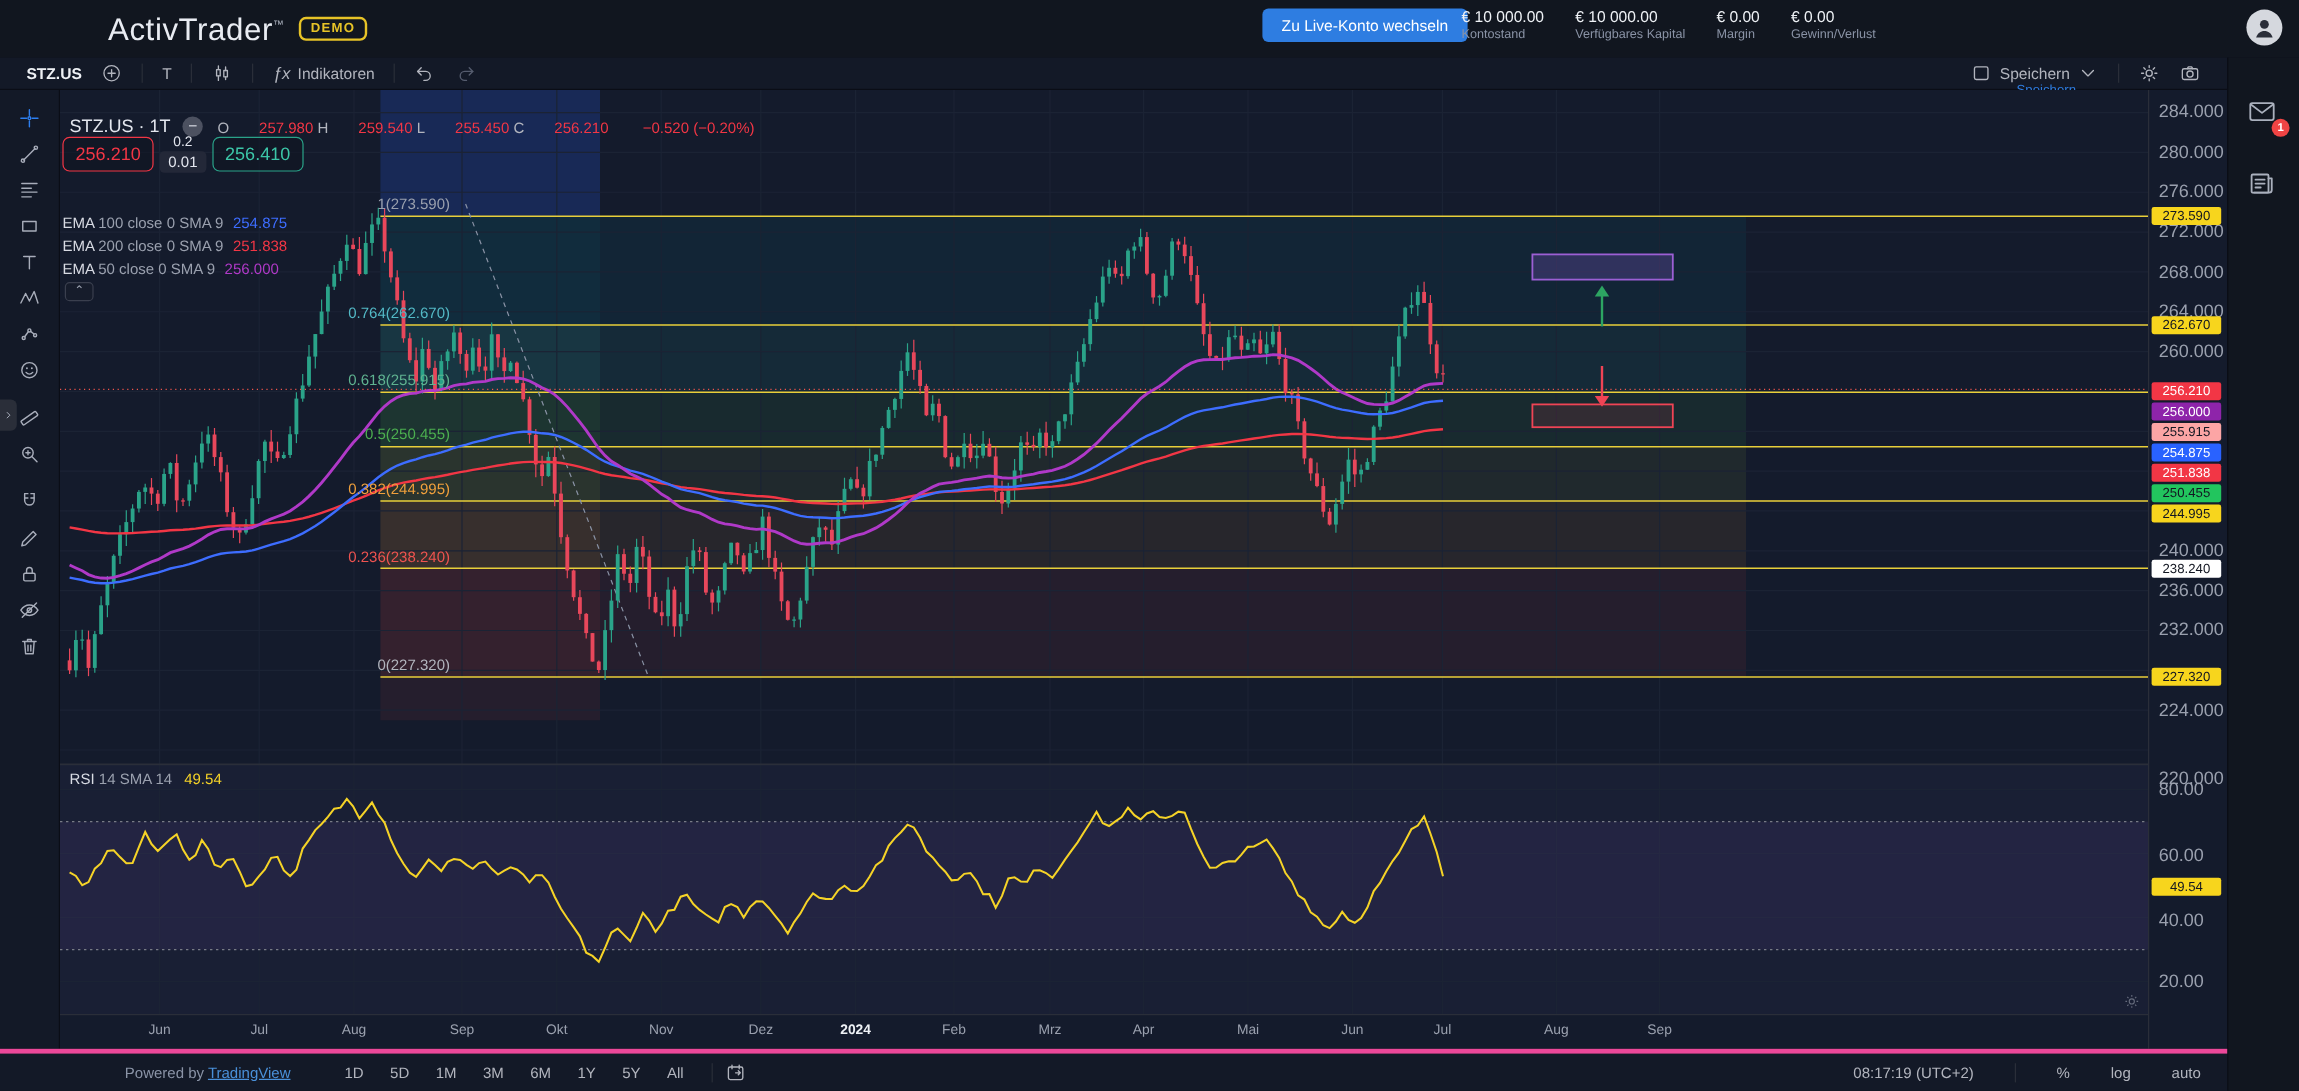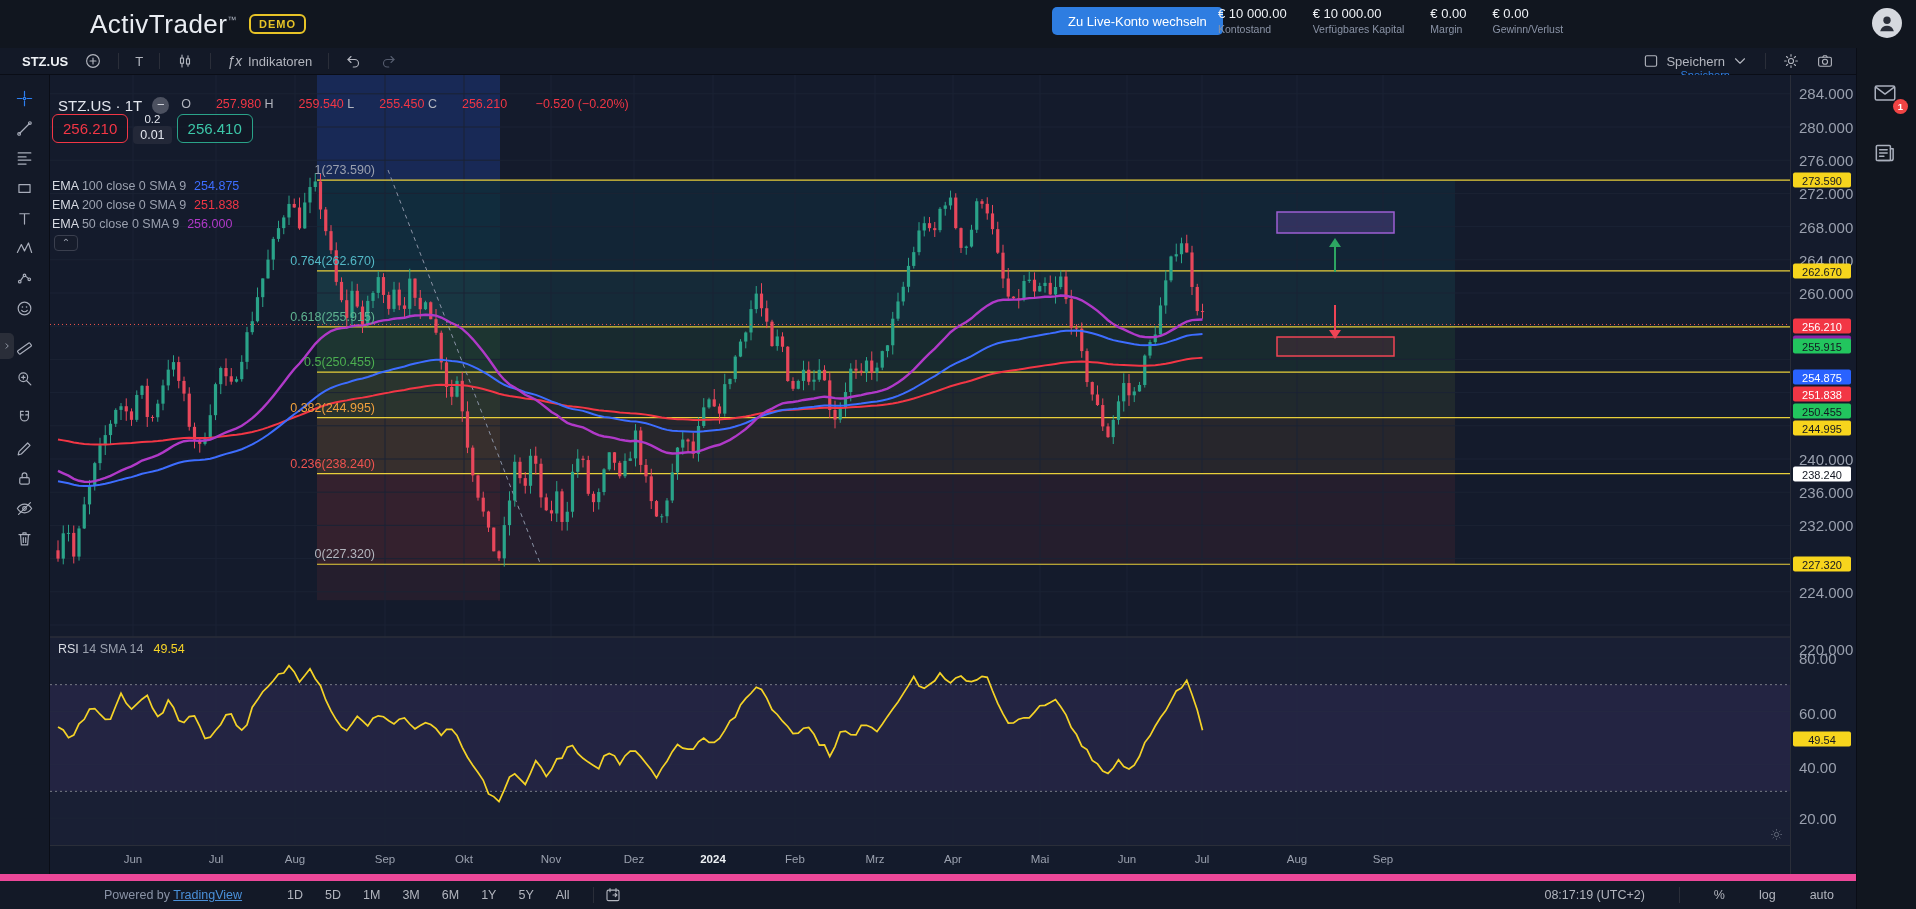--- a/index.html
+++ b/index.html
@@ -35,21 +35,21 @@
   .lt-icon svg { width:19px; height:19px; stroke:#a8adba; fill:none; stroke-width:1.5; stroke-linecap:round; stroke-linejoin:round; }
   .lt-icon.active svg { stroke:#2d7ff0; }
   .lt-gap { height:10px; }
   #rail-handle { position:absolute; left:0; top:333px; width:14px; height:26px; background:#2a2e39; border-radius:0 5px 5px 0; display:flex; align-items:center; justify-content:center; cursor:pointer; }
   #rail-handle svg { width:10px; height:10px; stroke:#aab0bd; fill:none; stroke-width:2; }
 
   
   #chart-area { position:absolute; left:50px; top:75px; width:1740px; height:770px; background:#141b2c; }
   #plot { position:absolute; left:0; top:0; }
   #legend { position:absolute; left:8px; top:22px; }
-  #legend-title-row { display:flex; align-items:flex-start; gap:10px; font-size:15px; color:#e3e6ee; }
+  #legend-title-row { display:flex; align-items:flex-end; gap:10px; font-size:15px; color:#e3e6ee; }
   #legend-minus { width:17px; height:17px; border-radius:50%; background:#4c5160; color:#d9dce4; font-size:13px; line-height:15px; text-align:center; cursor:pointer; }
   .ohlc { font-size:12.5px; color:#b2b5be; margin-left:2px; }
   .ohlc b { color:#f23645; font-weight:normal;margin-left:25px; }
   #quote-row { position:absolute; left:2px; top:38px; display:flex; align-items:center; }
   .q-box { border:1px solid; border-radius:6px; font-size:15px; padding:5px 10px; background:rgba(15,20,33,.55); }
   #bid-box { border-color:#f23645; color:#f23645; }
   #ask-box { border-color:#2aa389; color:#3cc6a8; }
   #spread-col { display:flex; flex-direction:column; align-items:center; margin:0 5px; font-size:11.5px; color:#e3e6ee; }
   #spread-bottom { background:#232838; border-radius:4px; padding:2px 7px; margin-top:1px; font-size:12.5px; }
   .ind-row { position:absolute; left:2px; font-size:12.5px; color:#9aa0ae; white-space:nowrap; }
@@ -73,21 +73,21 @@
   .p-tick { position:absolute; left:8px; transform:translateY(-50%); color:#9aa0ae; font-size:15px; }
   .p-label { position:absolute; left:2px; transform:translateY(-50%); width:58px; text-align:center; font-size:11px; border-radius:2px; padding:1.5px 0; }
 
   
   #right-rail { position:absolute; left:1856px; top:48px; width:60px; height:861px; background:#11161f; border-left:1px solid #0a0d16; }
   .rr-icon { position:absolute; left:15px; width:30px; height:30px; cursor:pointer; }
   .rr-icon svg { width:26px; height:26px; stroke:#aab0bd; fill:none; stroke-width:1.4; stroke-linecap:round; stroke-linejoin:round; }
   #mail-badge { position:absolute; right:-6px; bottom:-4px; background:#f04444; color:#fff; width:15px; height:15px; border-radius:50%; font-size:9.5px; text-align:center; line-height:15px; font-weight:bold; }
 
   
-  #bottom-bar { position:absolute; left:0; top:874px; width:1856px; height:35px; background:#131927; border-top:7px solid #ec4899; display:flex; align-items:center; font-size:12.5px; }
+  #bottom-bar { position:absolute; left:0; top:874px; width:1856px; height:35px; background:#131927; border-top:4px solid #ec4899; display:flex; align-items:center; font-size:12.5px; }
   #powered { margin-left:104px; color:#8a93a6; }
   #powered a { color:#4a90d9; text-decoration:underline; cursor:pointer; }
   #ranges { display:flex; margin-left:36px; gap:4px; }
   .range-btn { padding:3px 9px; color:#b2b5be; border-radius:4px; cursor:pointer; }
   #goto-date { margin-left:10px; cursor:pointer; display:flex; align-items:center; }
   #goto-date svg { width:18px; height:18px; stroke:#b2b5be; fill:none; stroke-width:1.5; stroke-linecap:round; stroke-linejoin:round; }
   #bb-right { margin-left:auto; display:flex; align-items:center; gap:34px; margin-right:22px; color:#b2b5be; }
   .bb-sep { width:1px; height:16px; background:#2a2e39; }
   .bb-btn { cursor:pointer; }
 </style>
@@ -893,21 +893,21 @@
     <div class="p-tick" style="top: 517px;">224.000</div>
     <div class="p-tick" style="top: 542px; margin-top: 32px;">220.000</div>
     <div class="p-tick" style="top: 583px;">80.00</div>
     <div class="p-tick" style="top: 638px;">60.00</div>
     <div class="p-tick" style="top: 692px;">40.00</div>
     <div class="p-tick" style="top: 743px;">20.00</div>
     <div class="p-label" style="top: 105px; background: rgb(247, 213, 29); color: rgb(19, 23, 34);">273.590</div>
     <div class="p-label" style="top: 196px; background: rgb(247, 213, 29); color: rgb(19, 23, 34);">262.670</div>
     <div class="p-label" style="top: 251px; background: rgb(242, 54, 69); color: rgb(255, 255, 255);">256.210</div>
     <div class="p-label" style="top: 268px; background: rgb(142, 36, 170); color: rgb(255, 255, 255);">256.000</div>
-    <div class="p-label" style="top: 271px; background: #22c55e; color: rgb(19, 23, 34);">255.915</div>
+    <div class="p-label" style="top: 285px; background: #fca5a5; color: rgb(19, 23, 34);">255.915</div>
     <div class="p-label" style="top: 302px; background: rgb(41, 98, 255); color: rgb(255, 255, 255);">254.875</div>
     <div class="p-label" style="top: 319px; background: rgb(242, 54, 69); color: rgb(255, 255, 255);">251.838</div>
     <div class="p-label" style="top: 336px; background: #22c55e; color: rgb(19, 23, 34);">250.455</div>
     <div class="p-label" style="top: 353px; background: rgb(247, 213, 29); color: rgb(19, 23, 34);">244.995</div>
     <div class="p-label" style="top: 399px; background: #ffffff; color: rgb(19, 23, 34);">238.240</div>
     <div class="p-label" style="top: 489px; background: rgb(247, 213, 29); color: rgb(19, 23, 34);">227.320</div>
     <div class="p-label" style="top: 664px; background: rgb(247, 213, 29); color: rgb(19, 23, 34);">49.54</div>
   </div>
 
 <div id="right-rail">

